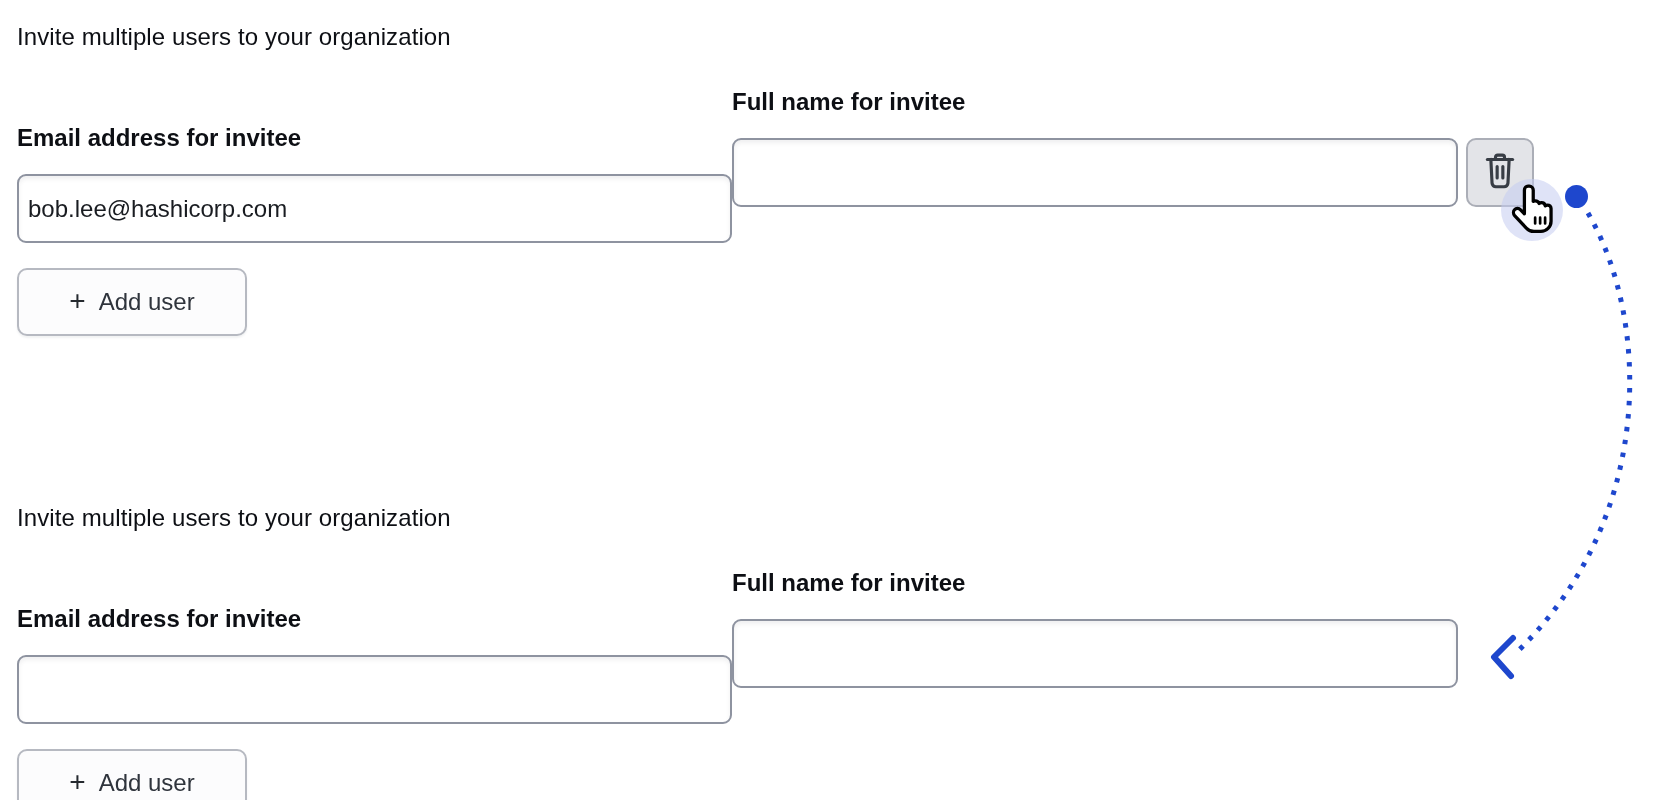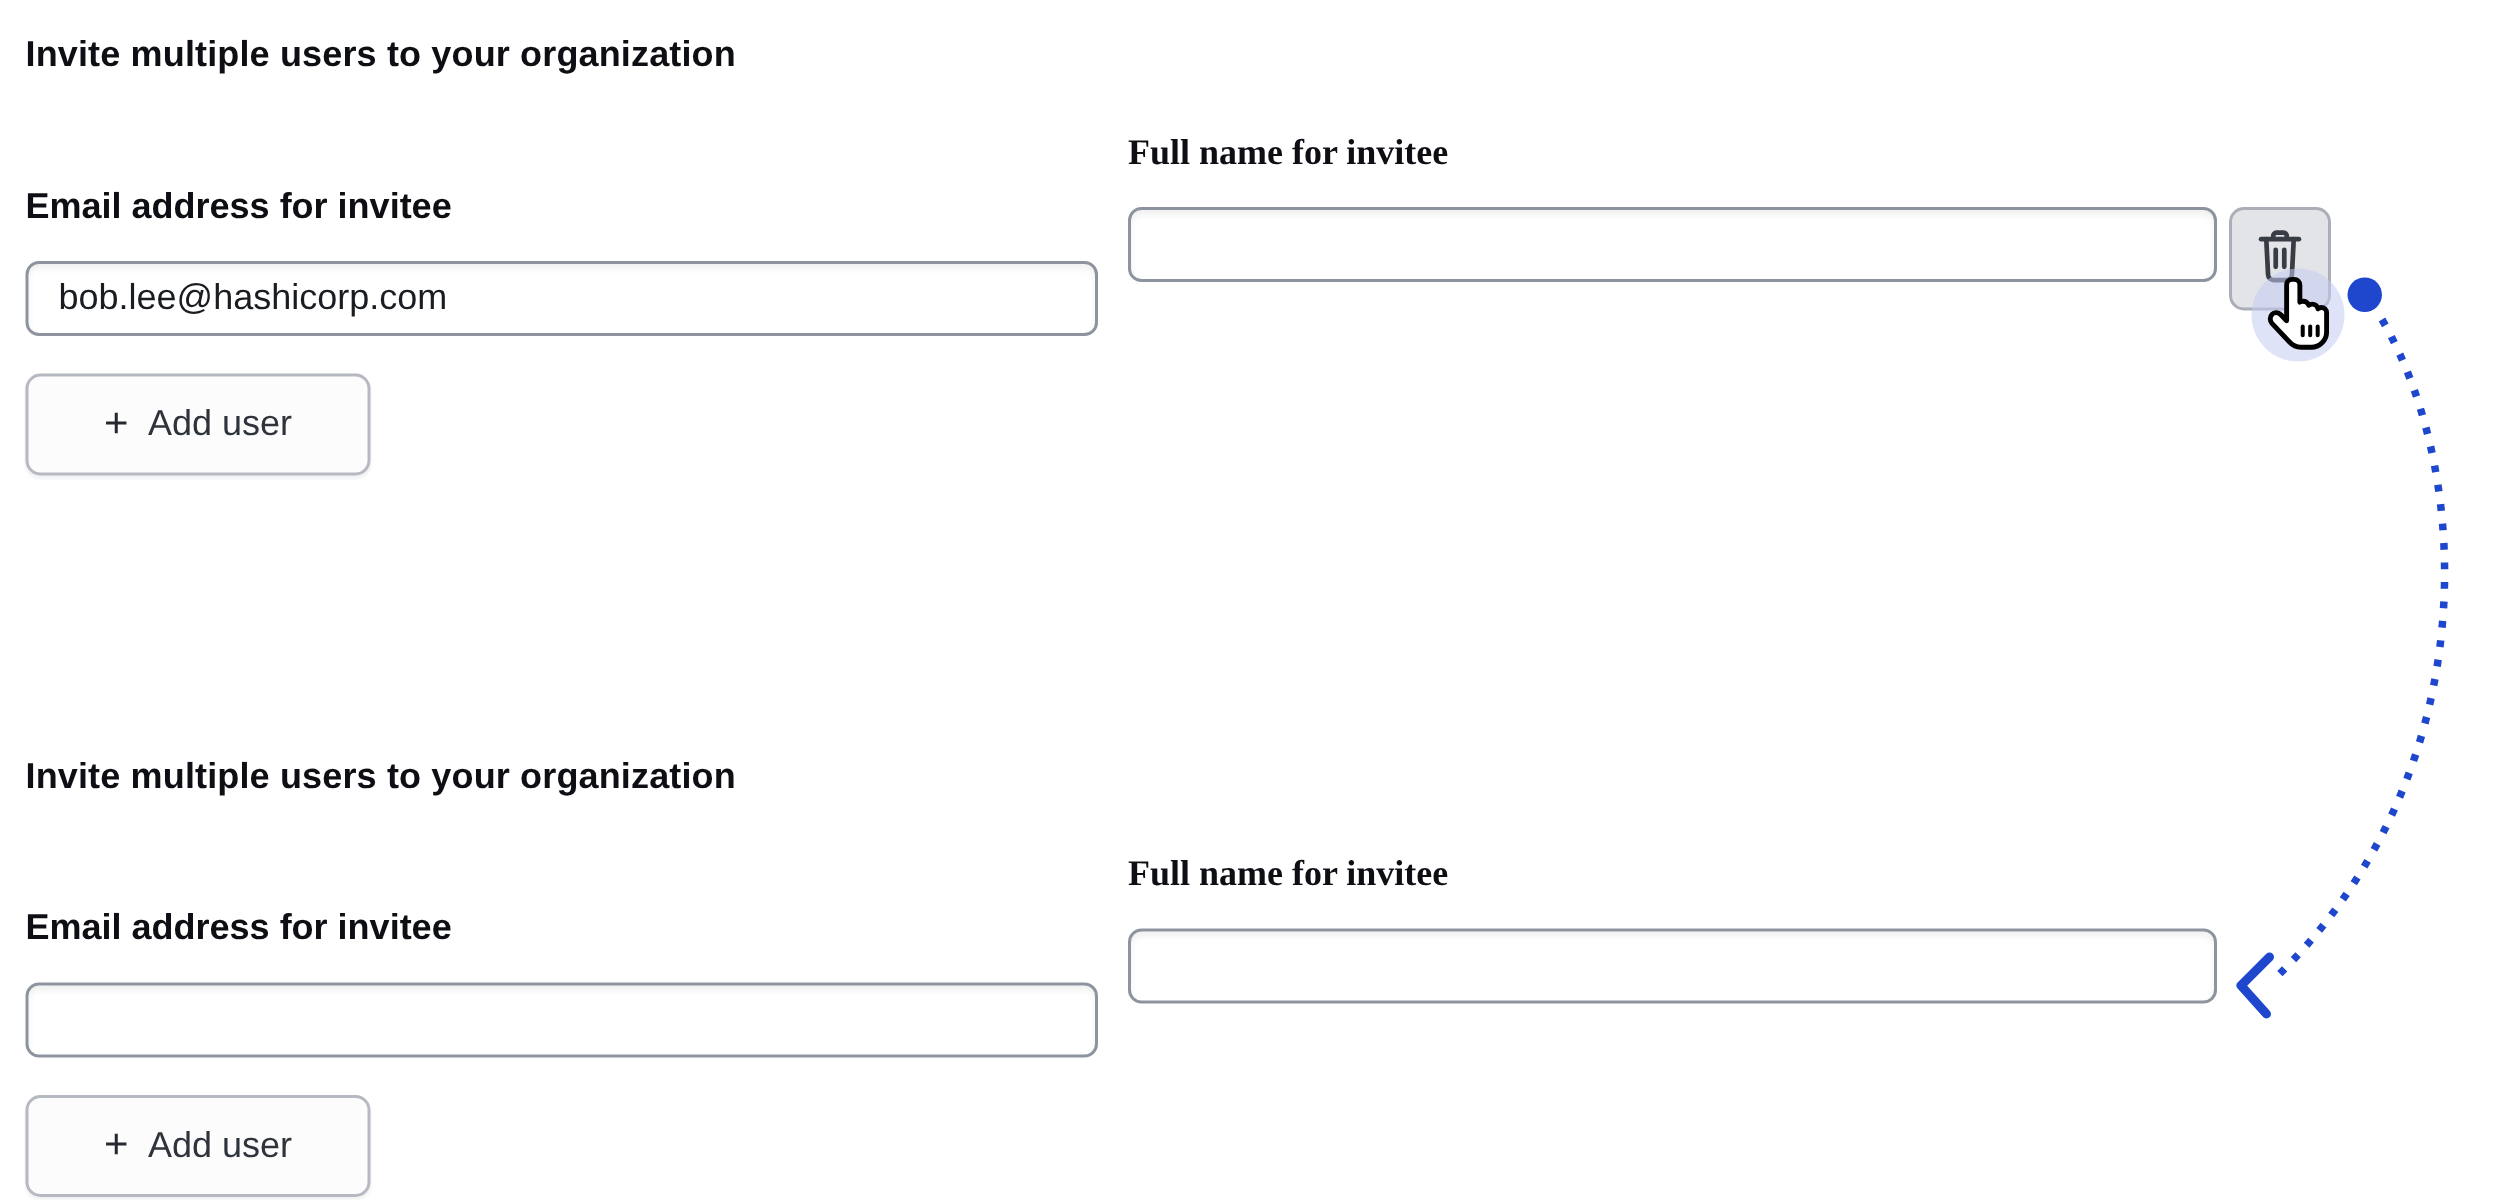--- a/index.html
+++ b/index.html
@@ -17,43 +17,43 @@
     font-family: "Liberation Sans", sans-serif;
     color: var(--text-primary);
   }
   .section { position: absolute; left: 17px; }
   #section-1 { top: 24px; }
   #section-2 { top: 505px; }
 
   .heading {
     font-size: 24px;
     line-height: 26px;
-    font-weight: 700;
+    font-weight: 400;
     letter-spacing: 0.1px;
     color: var(--text-primary);
   }
   .fields-row { display: flex; margin-top: 39px; }
   .field { display: flex; flex-direction: column; }
   .field-email { width: 715px; margin-top: 36px; }
-  .field-name  { width: 726px; margin-left: 20px; font-family: Liberation Serif, serif; }
+  .field-name  { width: 726px; margin-left: 0; }
   .field-label {
     font-size: 24px;
     line-height: 26px;
     font-weight: 700;
     color: var(--text-primary);
   }
   .text-input {
     margin-top: 23px;
-    height: 50px;
+    height: 69px;
     width: 100%;
     border: 2px solid var(--input-border);
     border-radius: 9px;
     background: #ffffff;
     box-shadow: inset 0 3px 4px rgba(60, 65, 80, 0.08);
-    padding: 0 20px;
+    padding: 0 9px;
     font-family: inherit;
     font-size: 24px;
     color: #191c21;
     outline: none;
   }
   .delete-btn {
     margin-left: 8px;
     margin-top: 49px;
     width: 68px;
     height: 69px;

